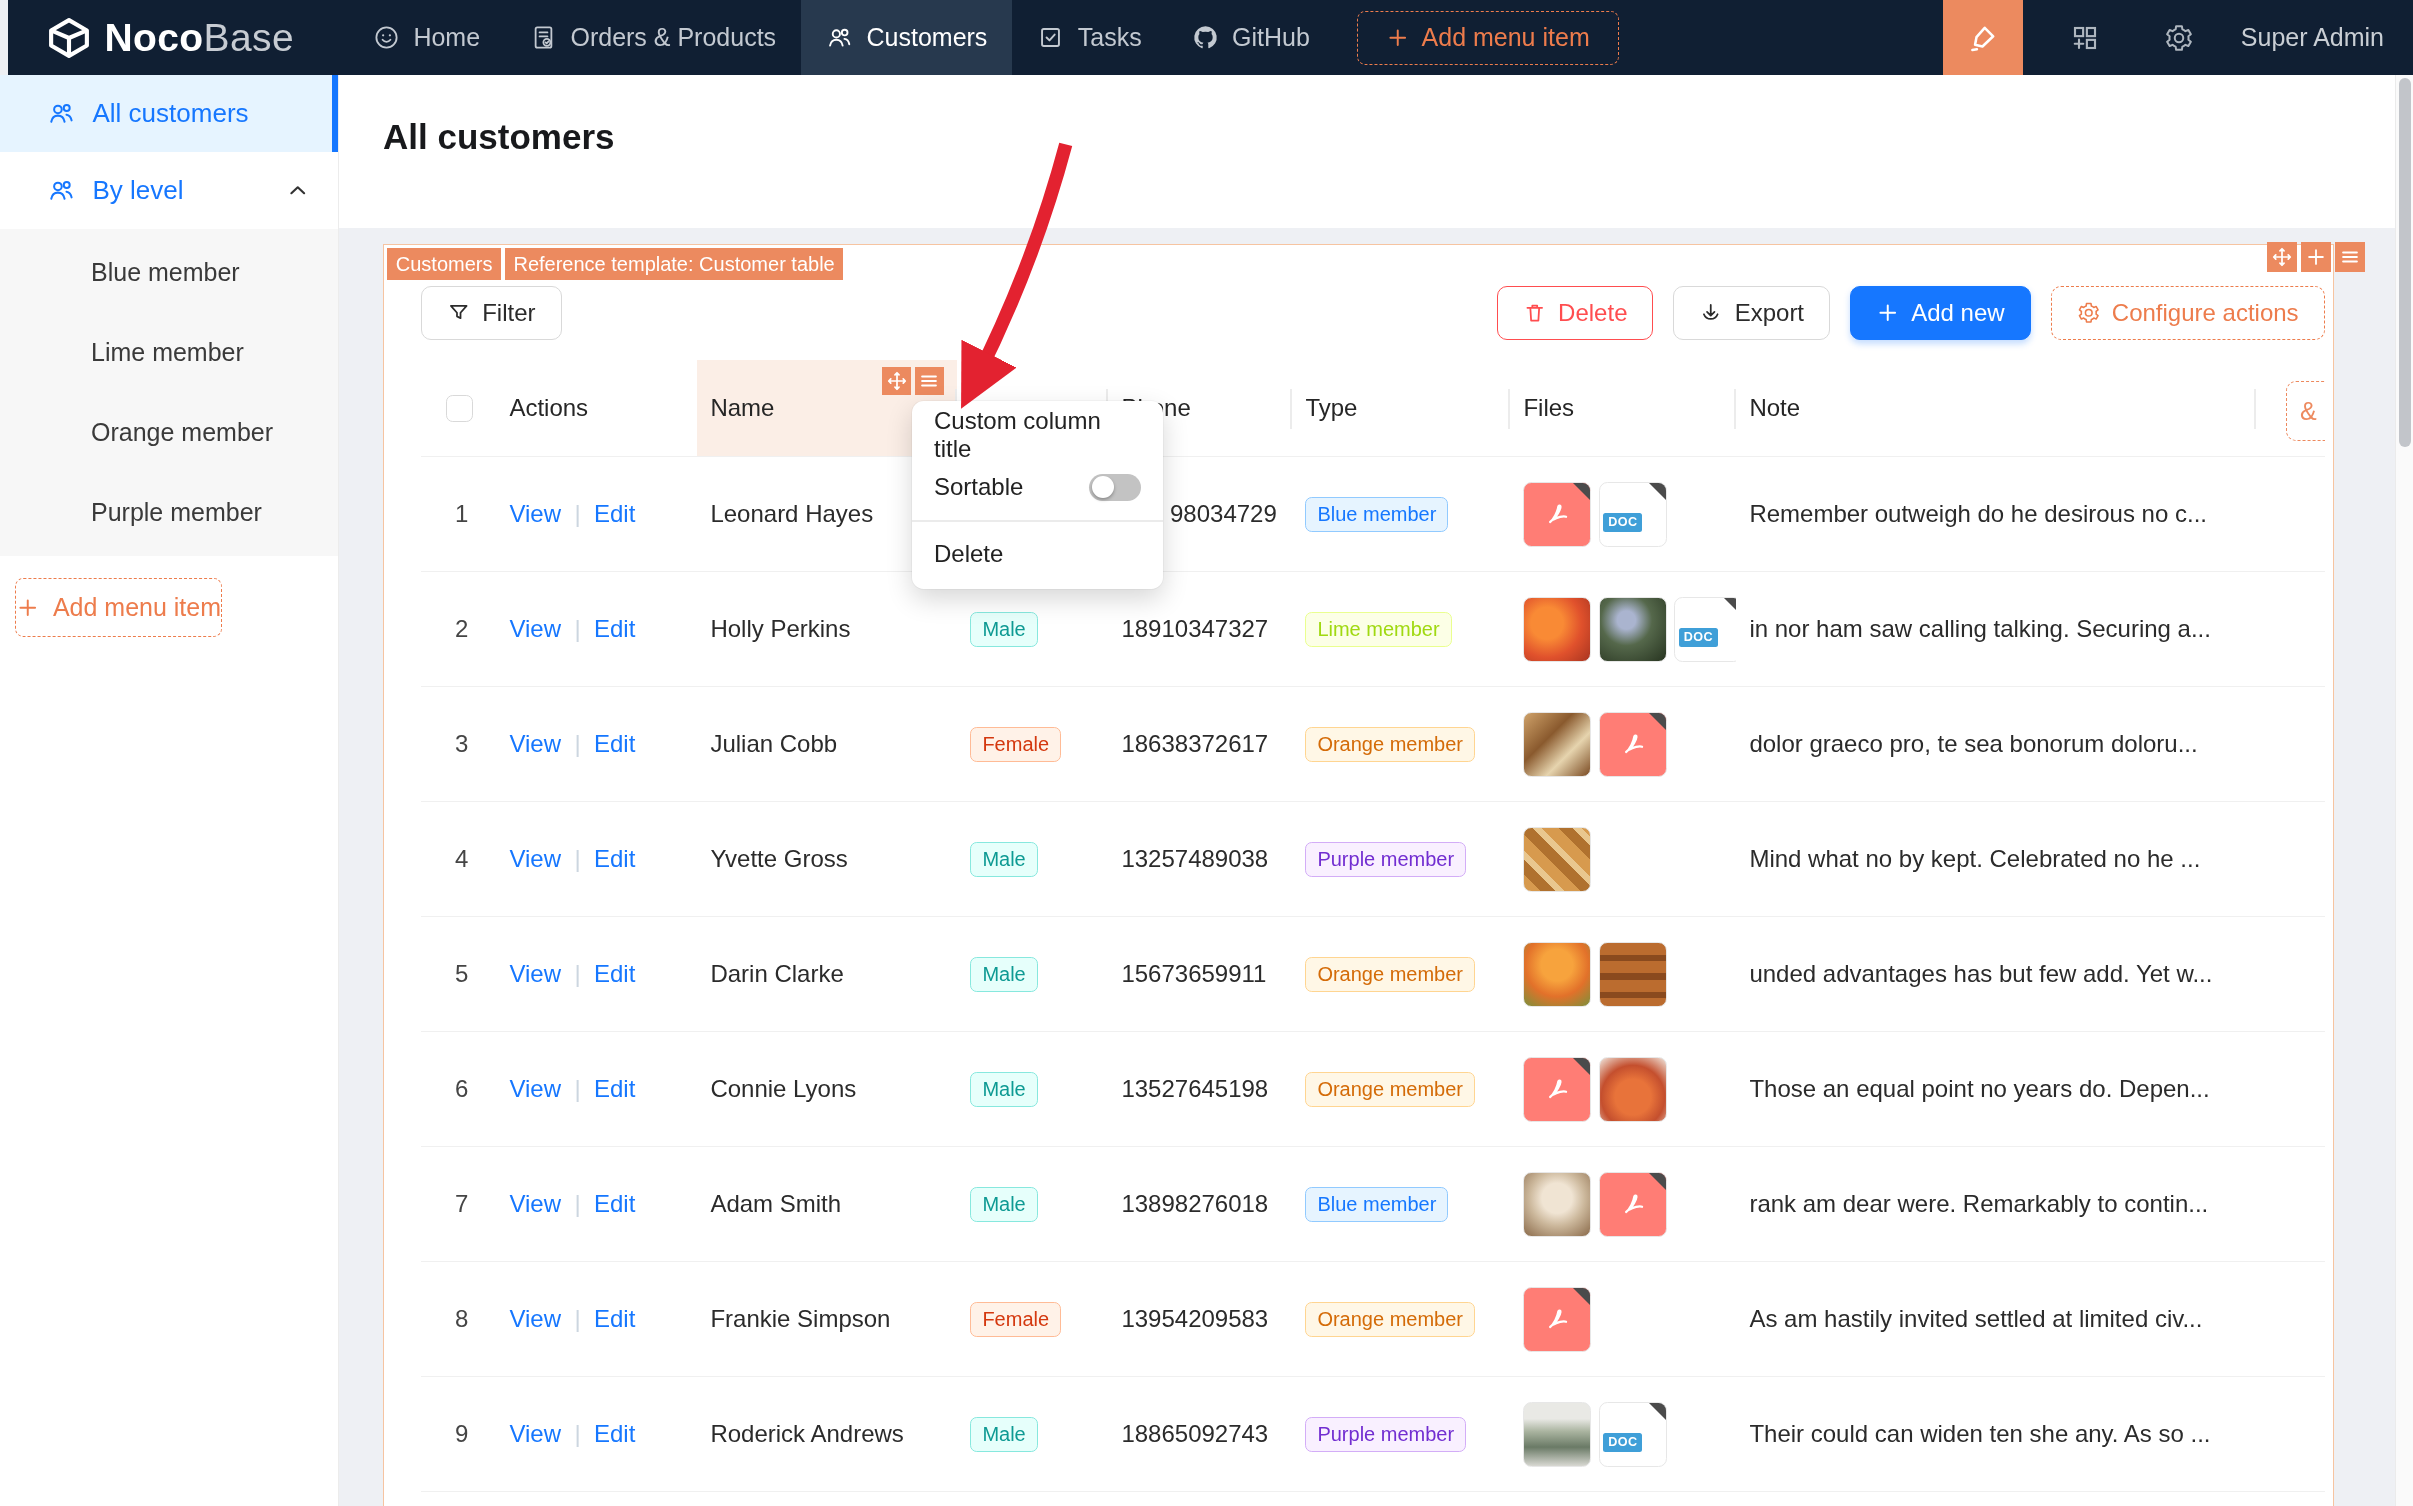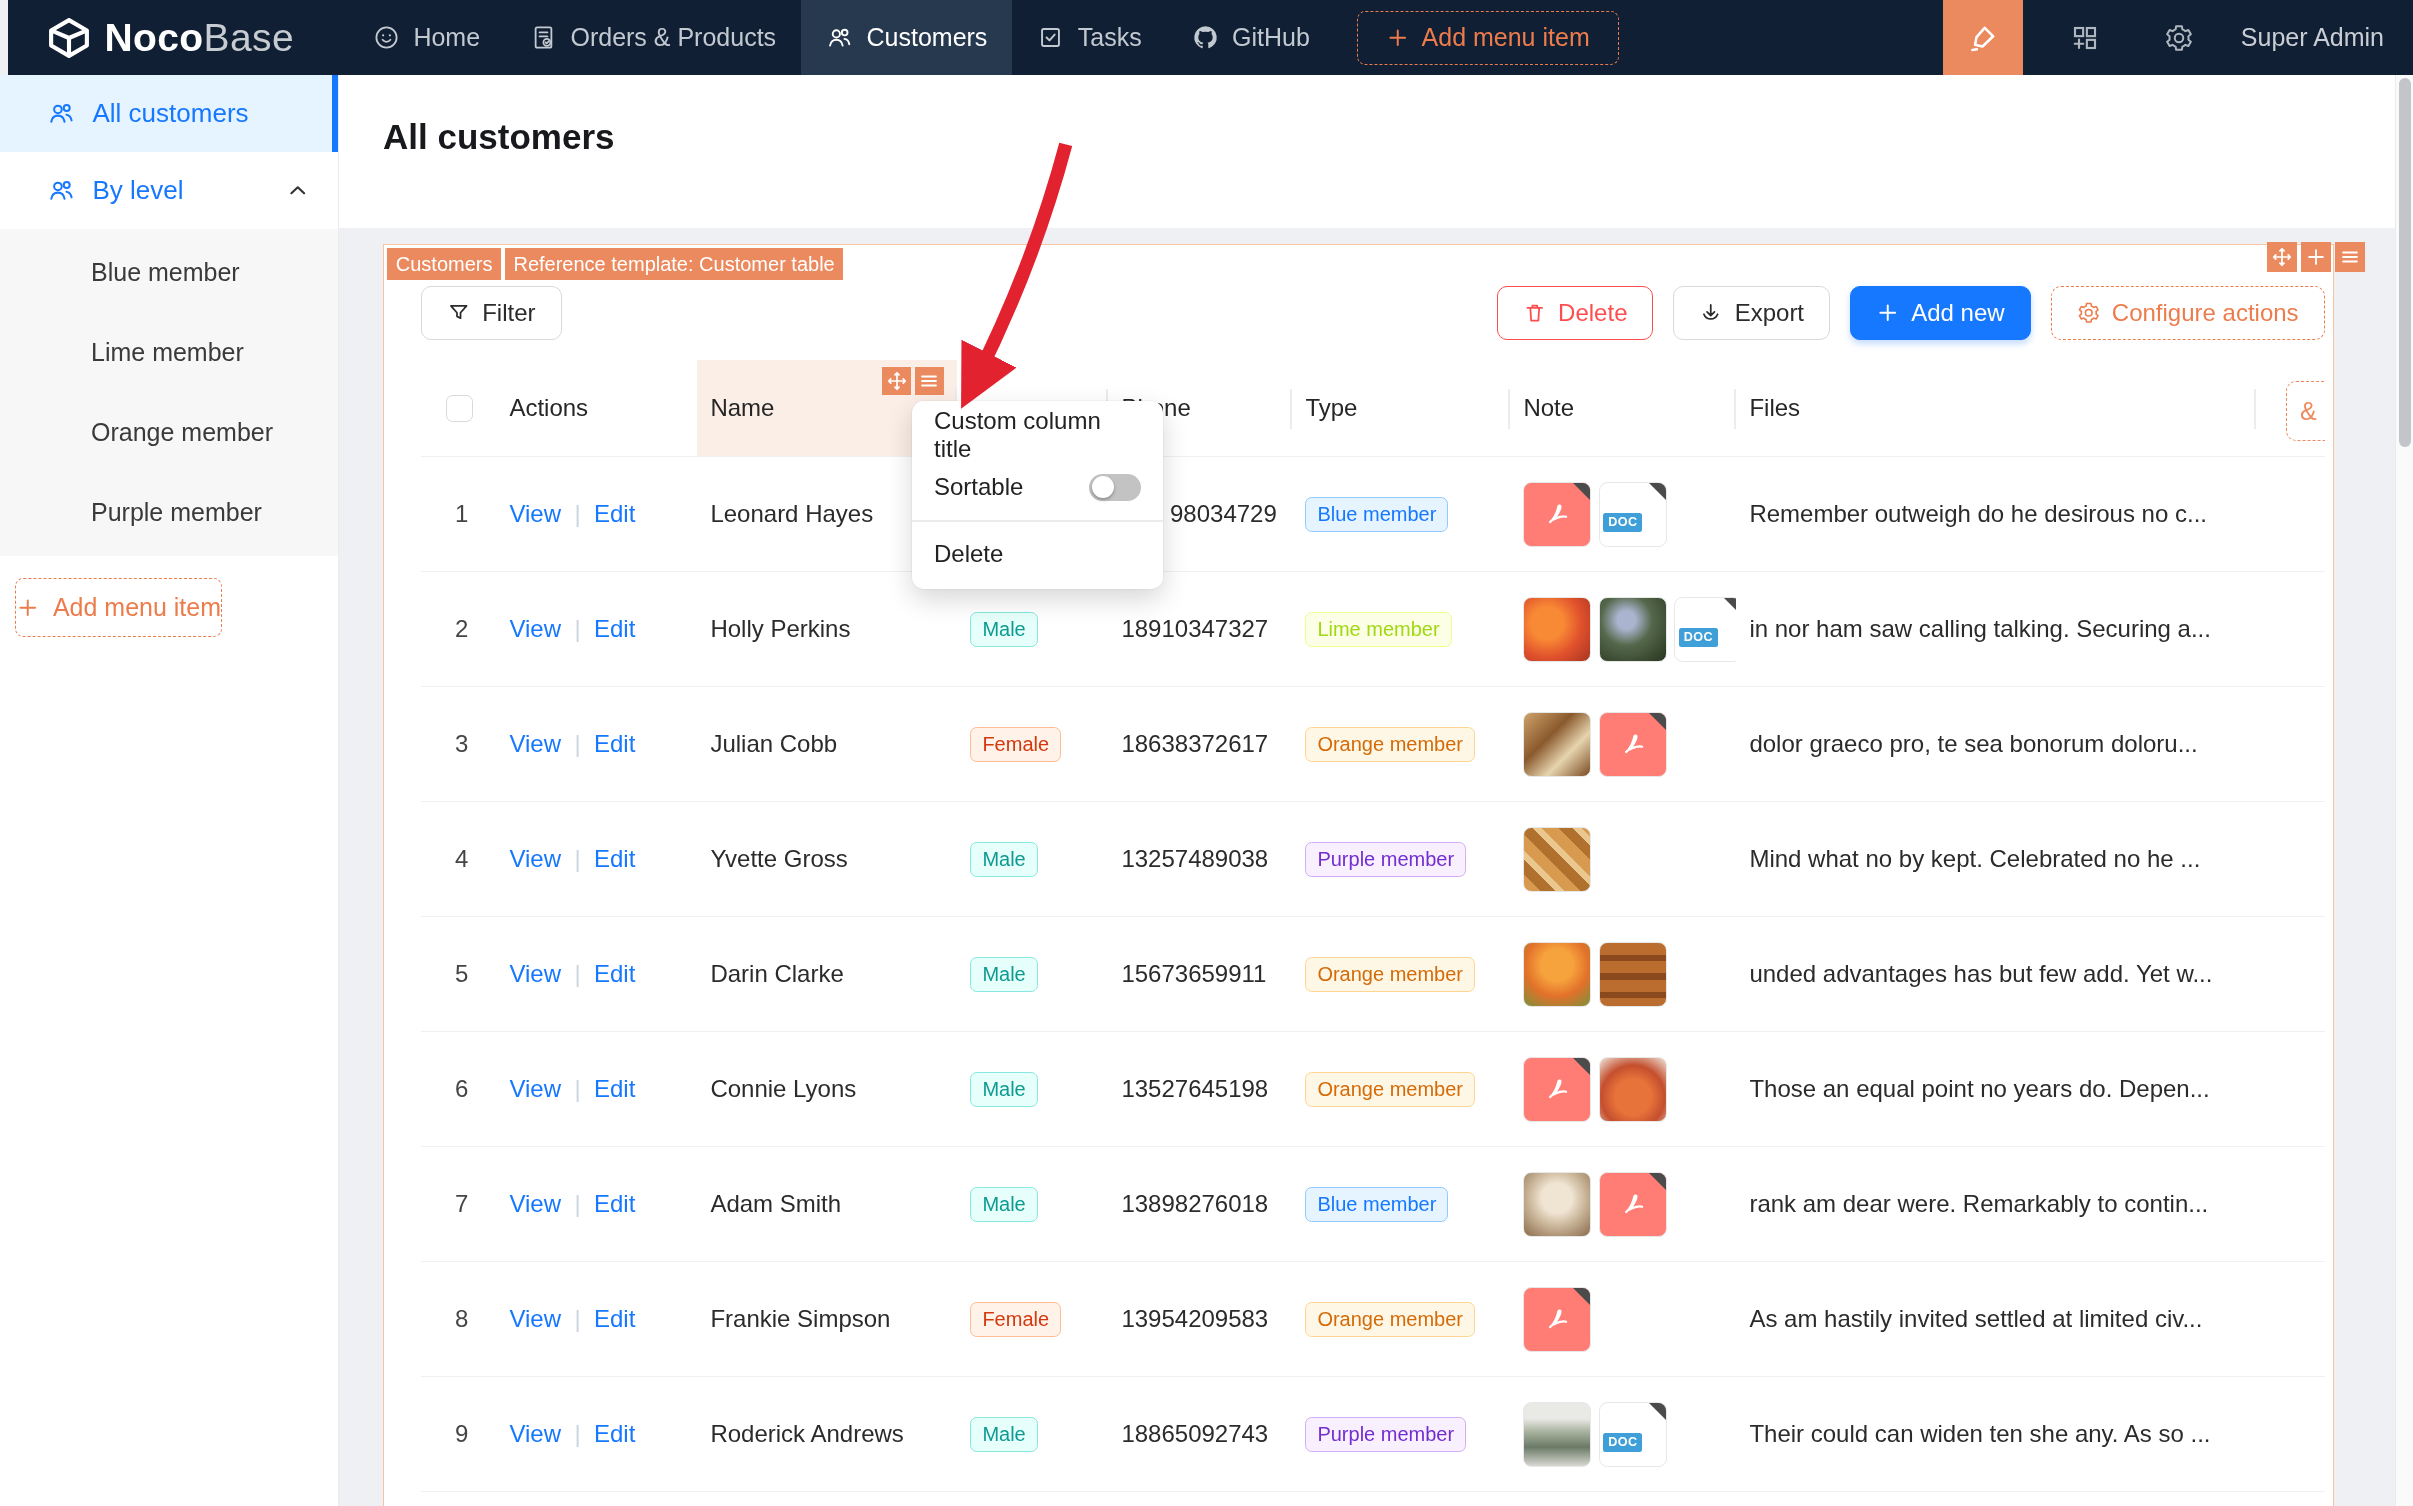--- a/index.html
+++ b/index.html
@@ -400,22 +400,22 @@
                   <svg viewBox="0 0 24 24" fill="none" stroke="currentColor" stroke-width="2.2" stroke-linecap="round">
                     <path d="M4.5 7h15M4.5 12h15M4.5 17h15"></path>
                   </svg>
                 </span>
               </span>
           </span>
         </div>
         <div class="th"></div>
         <div class="th">Phone</div>
         <div class="th">Type</div>
+        <div class="th">Files</div>
         <div class="th">Note</div>
-        <div class="th">Files</div>
         <div class="th"></div>
       </div>
       <div class="clip-btn">
         <span>&amp;</span>
       </div>
       <div class="tbody">
   <div class="trow">
     <div class="td idx">1</div>
     <div class="td">
       <span class="link view">View</span><span class="sep">|</span><span class="link edit">Edit</span>

